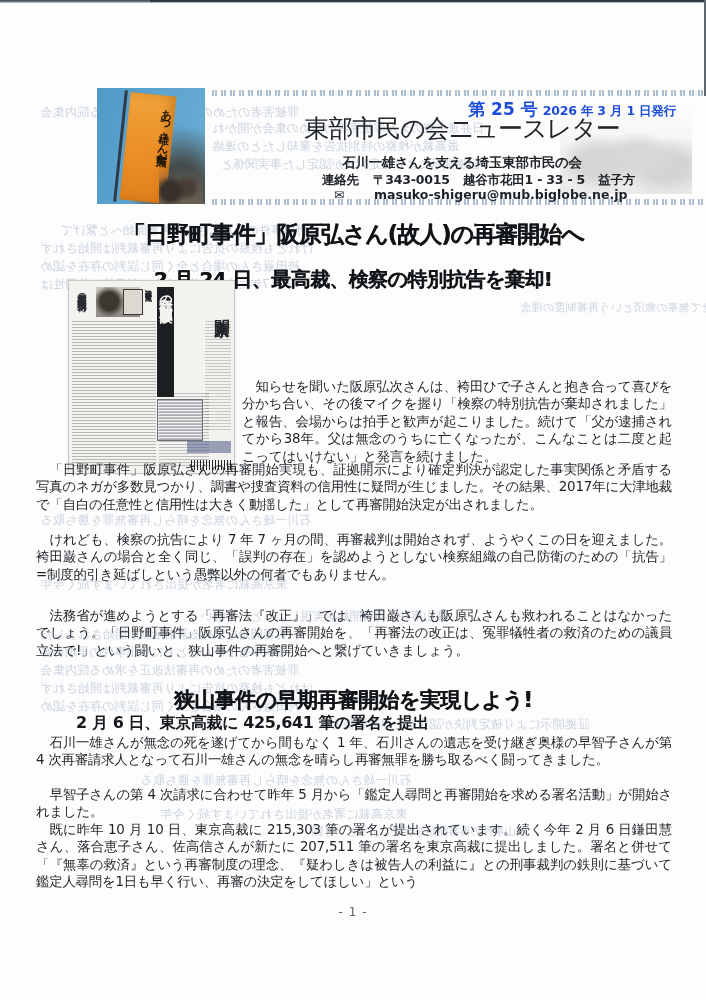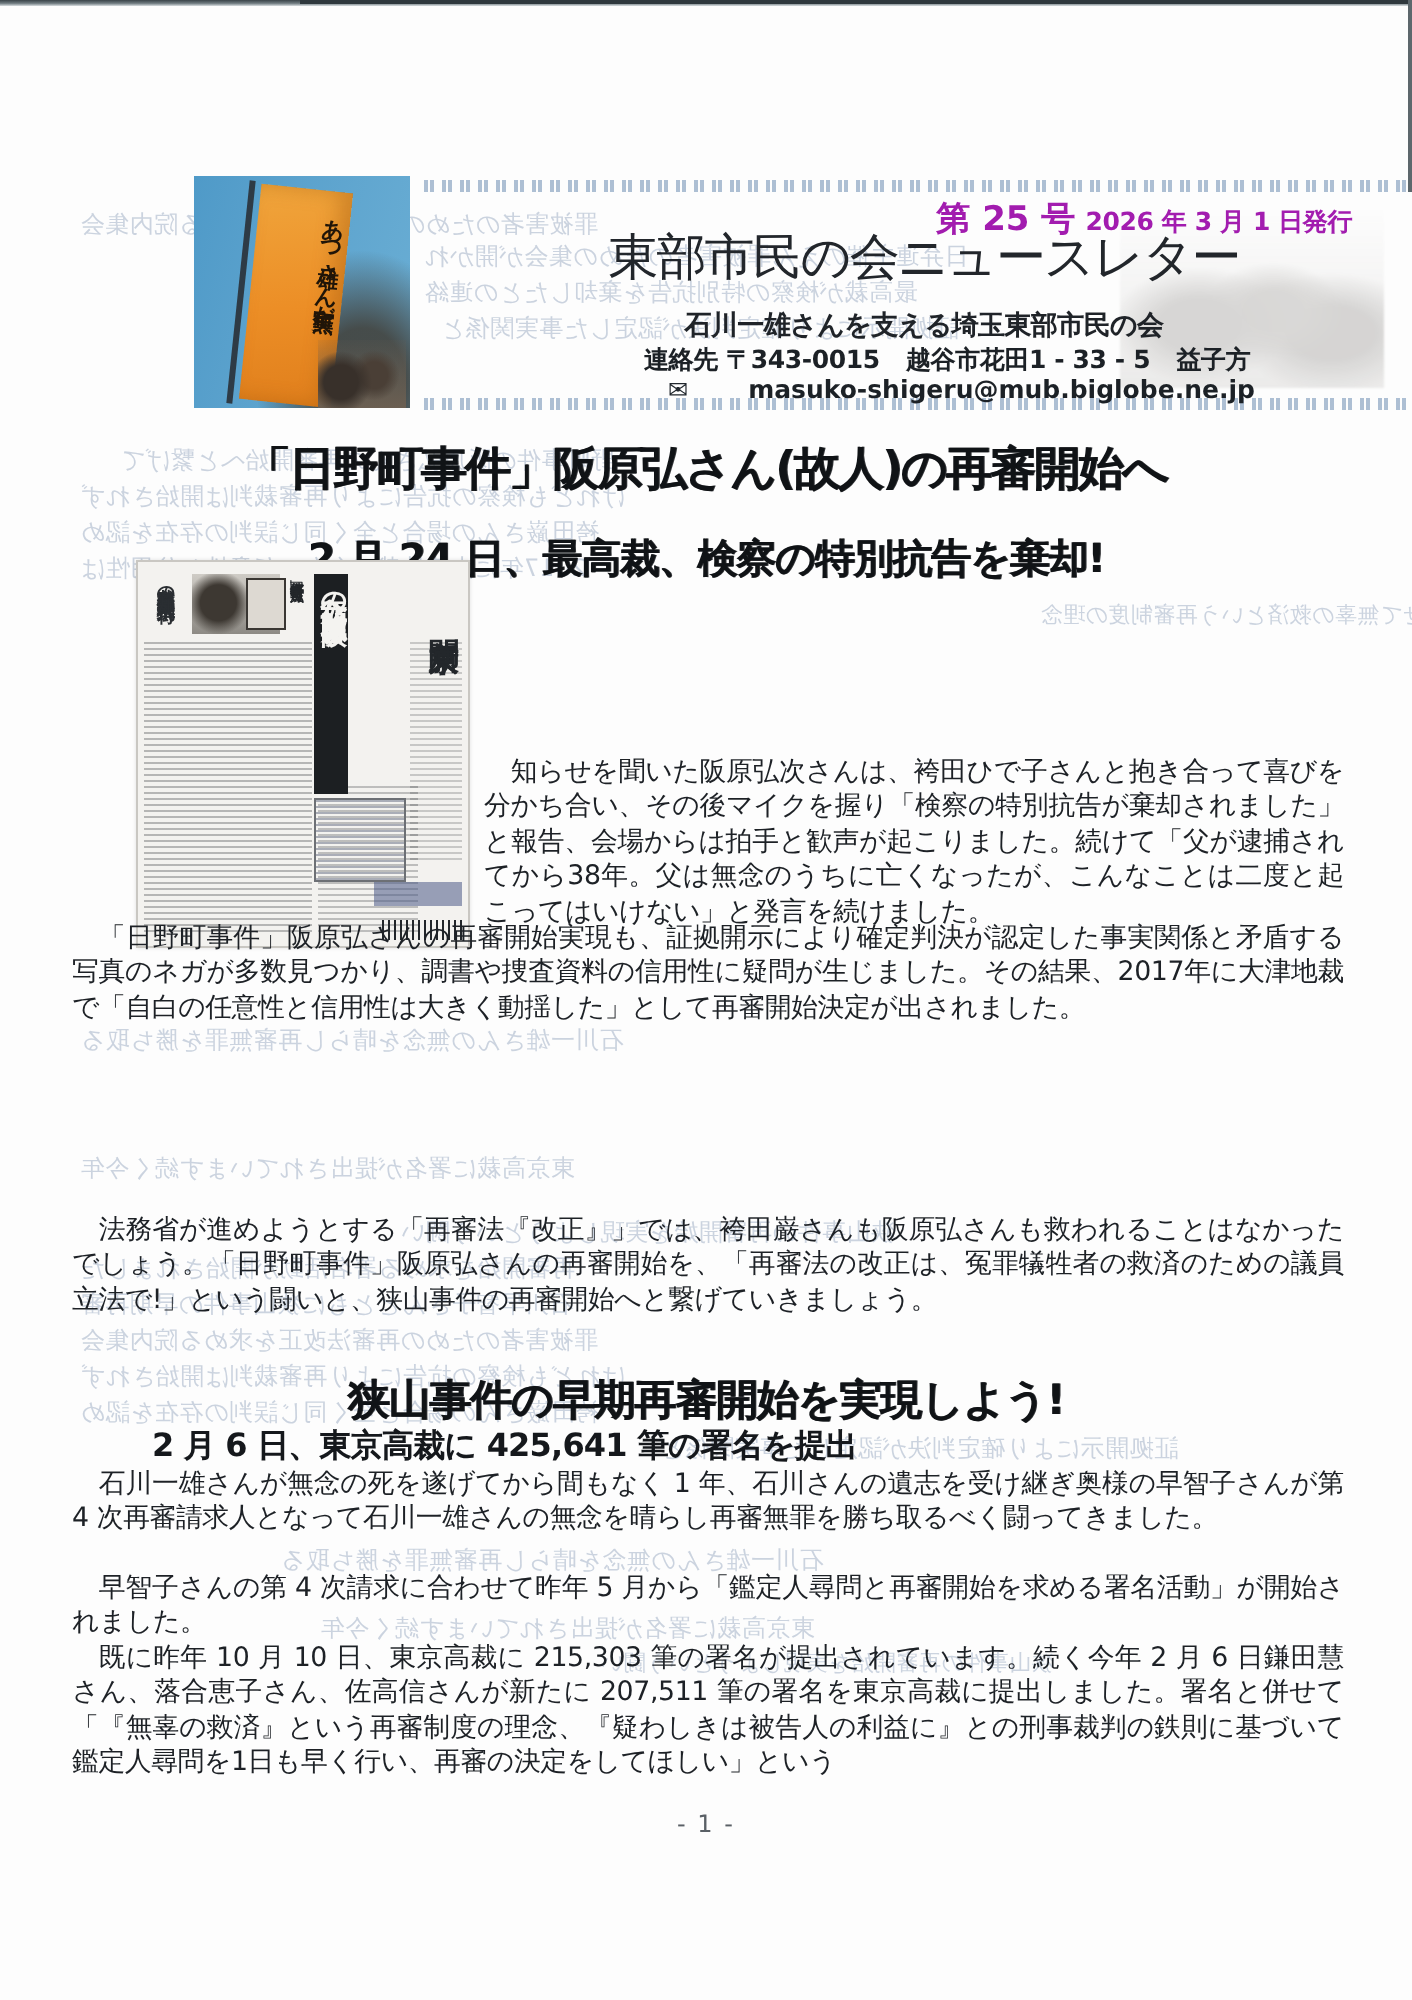--- a/index.html
+++ b/index.html
@@ -127,21 +127,21 @@
       radial-gradient(ellipse at 80% 70%, #3d3832 0 15%, rgba(61,56,50,0) 33%),
       linear-gradient(to top, rgba(90,84,76,.55), rgba(200,198,194,0));
     filter: blur(.4px);
   }
 
   .issue-line {
     position: absolute;
     right: 28px; top: 10px;
     text-align: right;
     white-space: nowrap;
-    color: #a21caf;
+    color: #1d4ed8;
   }
   .issue-no {
     font-size: 17px;
     font-weight: bold;
     letter-spacing: 0;
   }
   .issue-date {
     font-size: 12.5px;
     font-weight: bold;
     letter-spacing: -.2px;
@@ -172,21 +172,21 @@
   }
   .contact-line {
     position: absolute;
     left: 110px; top: 84px;
     font-size: 12.5px;
     font-weight: bold;
     letter-spacing: -.2px;
     color: #1c2126;
     white-space: nowrap;
   }
-  .contact-line .lbl { }
+  .contact-line .lbl { margin-right: 10px; }
   .contact-line .zip { margin-right: 9px; }
   .contact-line .addr { margin-right: 9px; }
   .mail-row {
     position: absolute;
     left: 122px; top: 99px;
     font-size: 12.5px;
     font-weight: bold;
     color: #1c2126;
     white-space: nowrap;
     display: flex;
@@ -482,20 +482,21 @@
     <div class="clip-ad"></div>
     <div class="clip-barcode"></div>
     <div class="clip-leftline">最高裁 検察の特別抗告棄却</div>
     <div class="clip-sideline">滋賀「日野町事件」</div>
     <div class="clip-headline">死亡の阪原弘 再審開始へ</div>
     <div class="clip-nameplate">東京新聞</div>
   </div>
 
   <div class="para indent col-right" style="top:378px;">知らせを聞いた阪原弘次さんは、袴田ひで子さんと抱き合って喜びを分かち合い、その後マイクを握り「検察の特別抗告が棄却されました」と報告、会場からは拍手と歓声が起こりました。続けて「父が逮捕されてから38年。父は無念のうちに亡くなったが、こんなことは二度と起こってはいけない」と発言を続けました。</div>
   <div class="para indent col-full" style="top:461px;">「日野町事件」阪原弘さんの再審開始実現も、証拠開示により確定判決が認定した事実関係と矛盾する写真のネガが多数見つかり、調書や捜査資料の信用性に疑問が生じました。その結果、2017年に大津地裁で「自白の任意性と信用性は大きく動揺した」として再審開始決定が出されました。</div>
+  <div class="para indent col-full" style="top:531px;">けれども、検察の抗告により 7 年 7 ヶ月の間、再審裁判は開始されず、ようやくこの日を迎えました。袴田巌さんの場合と全く同じ、「誤判の存在」を認めようとしない検察組織の自己防衛のための「抗告」=制度的引き延ばしという愚弊以外の何者でもありません。</div>
   <div class="para indent col-full" style="top:583px;margin-top:24px;">法務省が進めようとする「再審法『改正』」では、袴田巌さんも阪原弘さんも救われることはなかったでしょう。「日野町事件」阪原弘さんの再審開始を、「再審法の改正は、冤罪犠牲者の救済のための議員立法で!」という闘いと、狭山事件の再審開始へと繋げていきましょう。</div>
 
   <div class="h2-sub">狭山事件の早期再審開始を実現しよう!</div>
   <div class="h3-line">2 月 6 日、東京高裁に 425,641 筆の署名を提出</div>
 
   <div class="para indent col-full" style="top:734px;">石川一雄さんが無念の死を遂げてから間もなく 1 年、石川さんの遺志を受け継ぎ奥様の早智子さんが第 4 次再審請求人となって石川一雄さんの無念を晴らし再審無罪を勝ち取るべく闘ってきました。</div>
   <div class="para indent col-full" style="top:786px;">早智子さんの第 4 次請求に合わせて昨年 5 月から「鑑定人尋問と再審開始を求める署名活動」が開始されました。</div>
   <div class="para indent col-full" style="top:821px;">既に昨年 10 月 10 日、東京高裁に 215,303 筆の署名が提出されています。続く今年 2 月 6 日鎌田慧さん、落合恵子さん、佐高信さんが新たに 207,511 筆の署名を東京高裁に提出しました。署名と併せて「『無辜の救済』という再審制度の理念、『疑わしきは被告人の利益に』との刑事裁判の鉄則に基づいて鑑定人尋問を1日も早く行い、再審の決定をしてほしい」という</div>
 
   <div class="pagenum">- 1 -</div>

